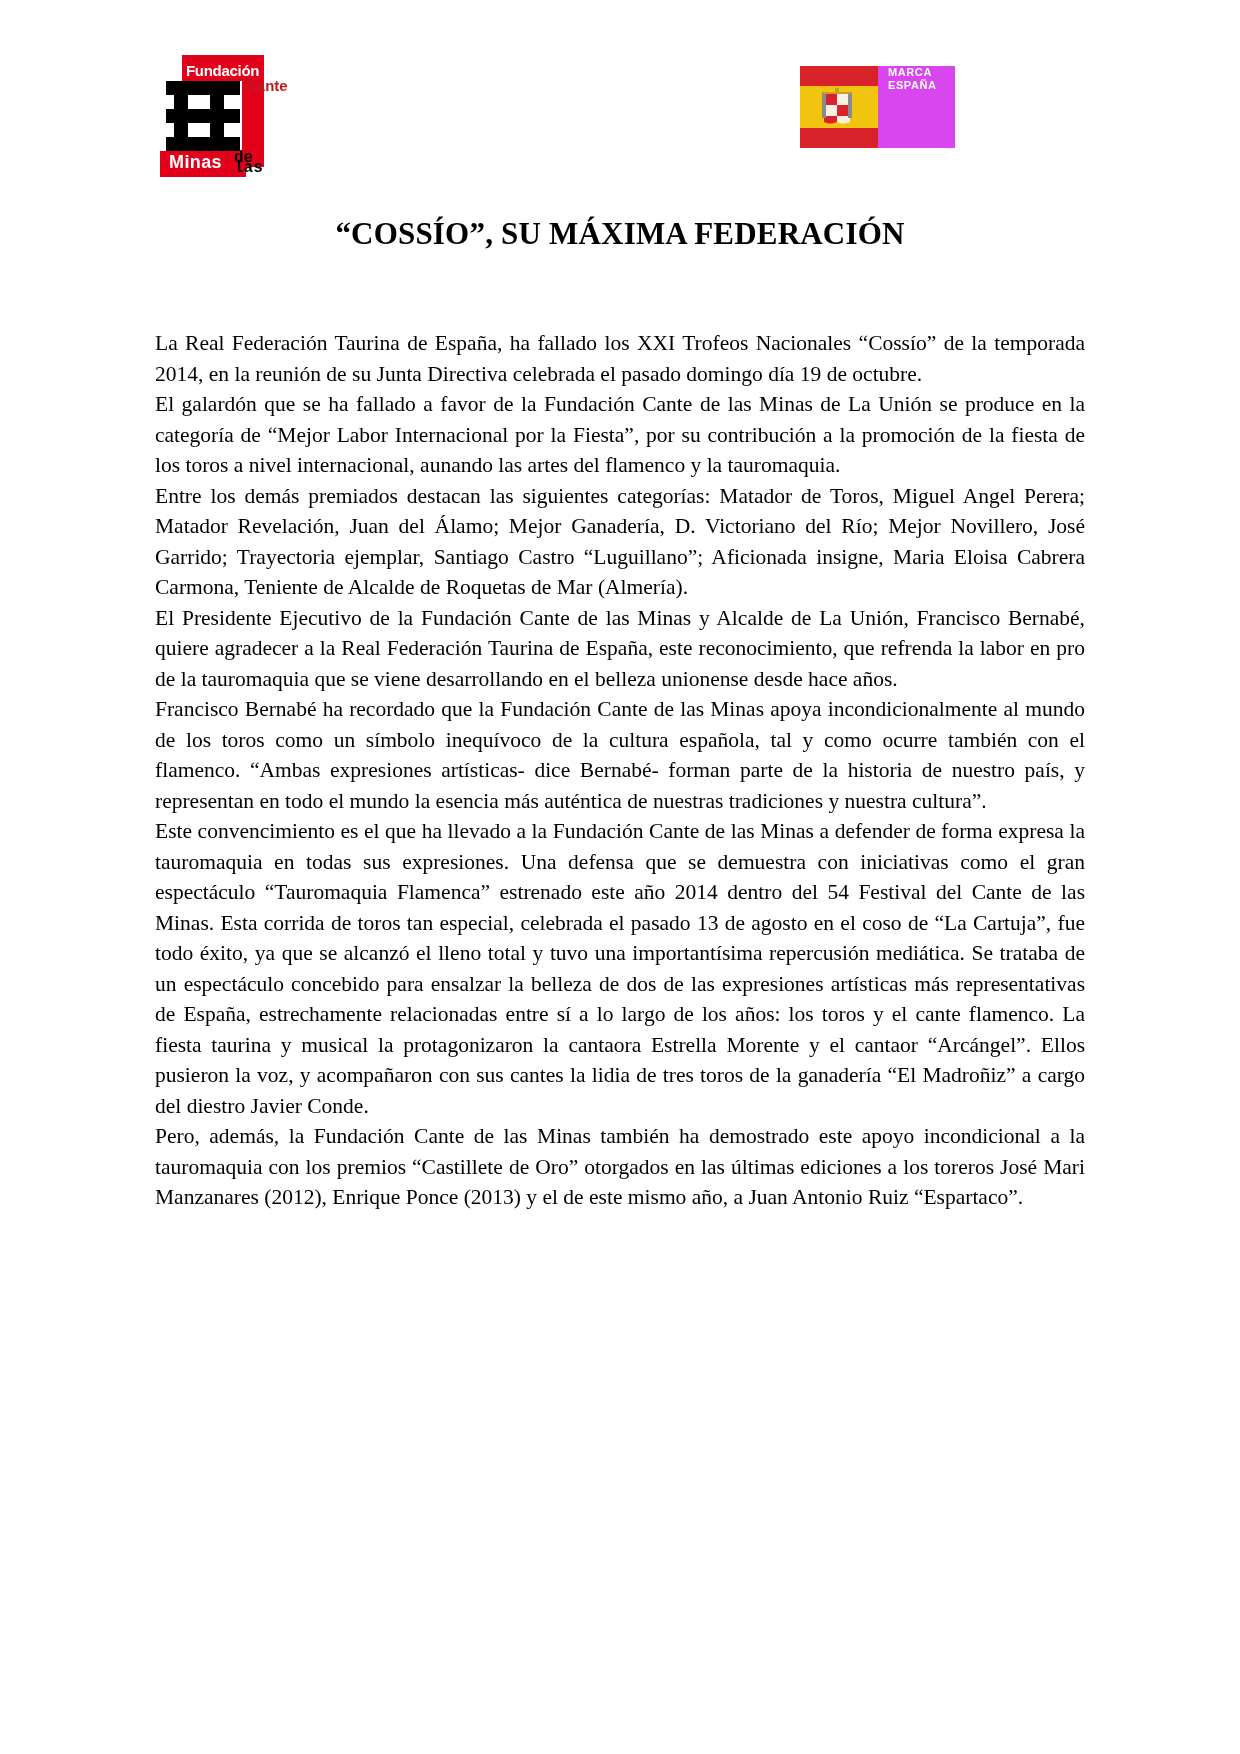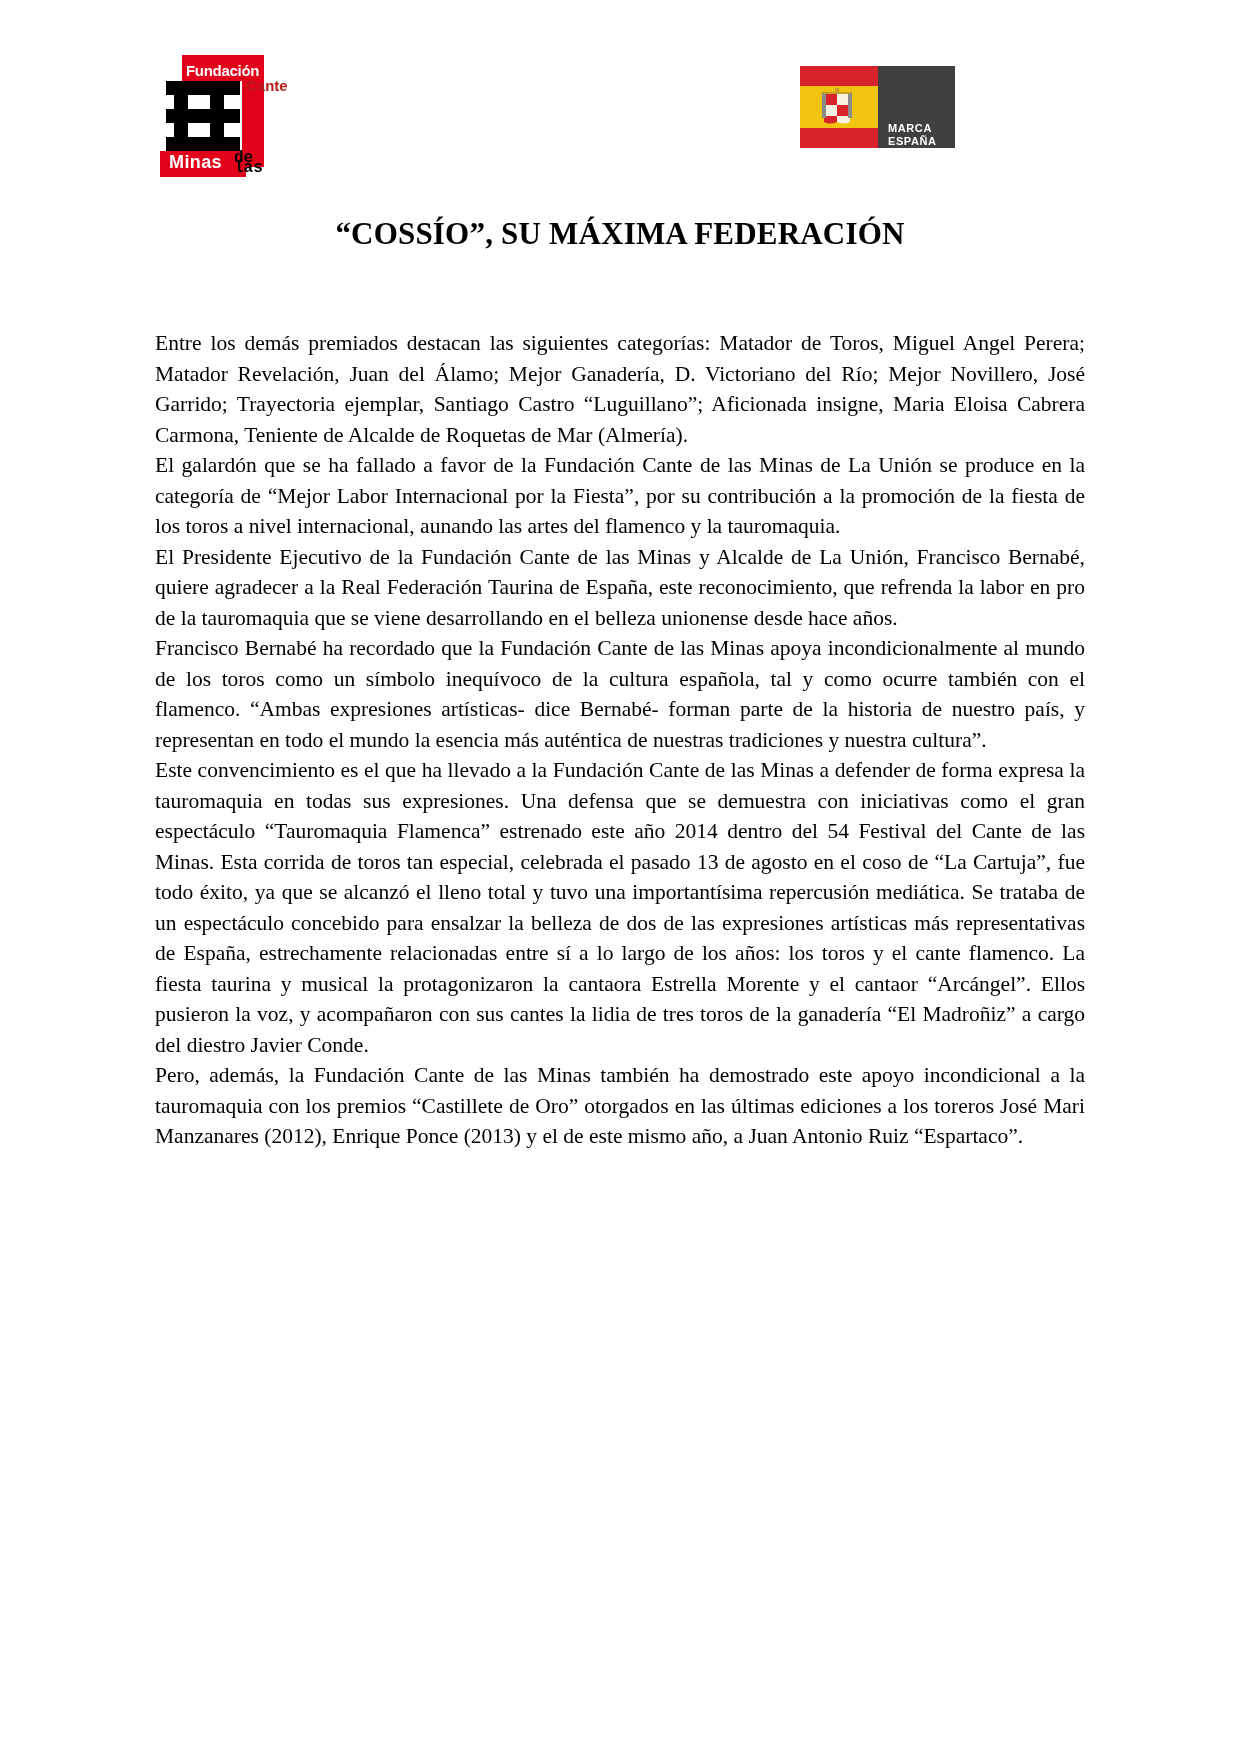--- a/index.html
+++ b/index.html
@@ -150,30 +150,30 @@
   .logo-marca .lm-flag .shield {
     position: absolute;
     left: 22px;
     top: 22px;
     width: 34px;
     height: 40px;
   }
   .logo-marca .lm-red {
     width: 77px;
     height: 82px;
-    background: #404040;
+    background: #d946ef;
     color: #ffffff;
     font-family: "Liberation Sans", sans-serif;
     font-size: 11px;
     font-weight: bold;
     line-height: 13px;
     letter-spacing: 0.6px;
     display: flex;
     flex-direction: column;
-    justify-content: flex-end;
+    justify-content: flex-start;
     padding-left: 10px;
     box-sizing: border-box;
   }
 
   
   .title {
     margin: 62px 150px 0 150px;
     text-align: center;
     font-family: "Liberation Serif", serif;
     font-weight: bold;
@@ -245,21 +245,22 @@
       </div>
     </div>
 
   </div>
 
   <h1 class="title">
     <span class="tline">“COSSÍO”, SU MÁXIMA FEDERACIÓN</span>
   </h1>
 
   <div class="body-text">
+    <p>La Real Federación Taurina de España, ha fallado los XXI Trofeos Nacionales “Cossío” de la temporada 2014, en la reunión de su Junta Directiva celebrada el pasado domingo día 19 de octubre.</p>
+    <p>El galardón que se ha fallado a favor de la Fundación Cante de las Minas de La Unión se produce en la categoría de “Mejor Labor Internacional por la Fiesta”, por su contribución a la promoción de la fiesta de los toros a nivel internacional, aunando las artes del flamenco y la tauromaquia.</p>
     <p>Entre los demás premiados destacan las siguientes categorías: Matador de Toros, Miguel Angel Perera; Matador Revelación, Juan del Álamo; Mejor Ganadería, D. Victoriano del Río; Mejor Novillero, José Garrido; Trayectoria ejemplar, Santiago Castro “Luguillano”; Aficionada insigne, Maria Eloisa Cabrera Carmona, Teniente de Alcalde de Roquetas de Mar (Almería).</p>
-    <p>El galardón que se ha fallado a favor de la Fundación Cante de las Minas de La Unión se produce en la categoría de “Mejor Labor Internacional por la Fiesta”, por su contribución a la promoción de la fiesta de los toros a nivel internacional, aunando las artes del flamenco y la tauromaquia.</p>
     <p>El Presidente Ejecutivo de la Fundación Cante de las Minas y Alcalde de La Unión, Francisco Bernabé, quiere agradecer a la Real Federación Taurina de España, este reconocimiento, que refrenda la labor en pro de la tauromaquia que se viene desarrollando en el belleza unionense desde hace años.</p>
     <p>Francisco Bernabé ha recordado que la Fundación Cante de las Minas apoya incondicionalmente al mundo de los toros como un símbolo inequívoco de la cultura española, tal y como ocurre también con el flamenco. “Ambas expresiones artísticas- dice Bernabé- forman parte de la historia de nuestro país, y representan en todo el mundo la esencia más auténtica de nuestras tradiciones y nuestra cultura”.</p>
     <p>Este convencimiento es el que ha llevado a la Fundación Cante de las Minas a defender de forma expresa la tauromaquia en todas sus expresiones. Una defensa que se demuestra con iniciativas como el gran espectáculo “Tauromaquia Flamenca” estrenado este año 2014 dentro del 54 Festival del Cante de las Minas. Esta corrida de toros tan especial, celebrada el pasado 13 de agosto en el coso de “La Cartuja”, fue todo éxito, ya que se alcanzó el lleno total y tuvo una importantísima repercusión mediática. Se trataba de un espectáculo concebido para ensalzar la belleza de dos de las expresiones artísticas más representativas de España, estrechamente relacionadas entre sí a lo largo de los años: los toros y el cante flamenco. La fiesta taurina y musical la protagonizaron la cantaora Estrella Morente y el cantaor “Arcángel”. Ellos pusieron la voz, y acompañaron con sus cantes la lidia de tres toros de la ganadería “El Madroñiz” a cargo del diestro Javier Conde.</p>
     <p>Pero, además, la Fundación Cante de las Minas también ha demostrado este apoyo incondicional a la tauromaquia con los premios “Castillete de Oro” otorgados en las últimas ediciones a los toreros José Mari Manzanares (2012), Enrique Ponce (2013) y el de este mismo año, a Juan Antonio Ruiz “Espartaco”.</p>
   </div>
 
 </div>
 
 </body></html>

